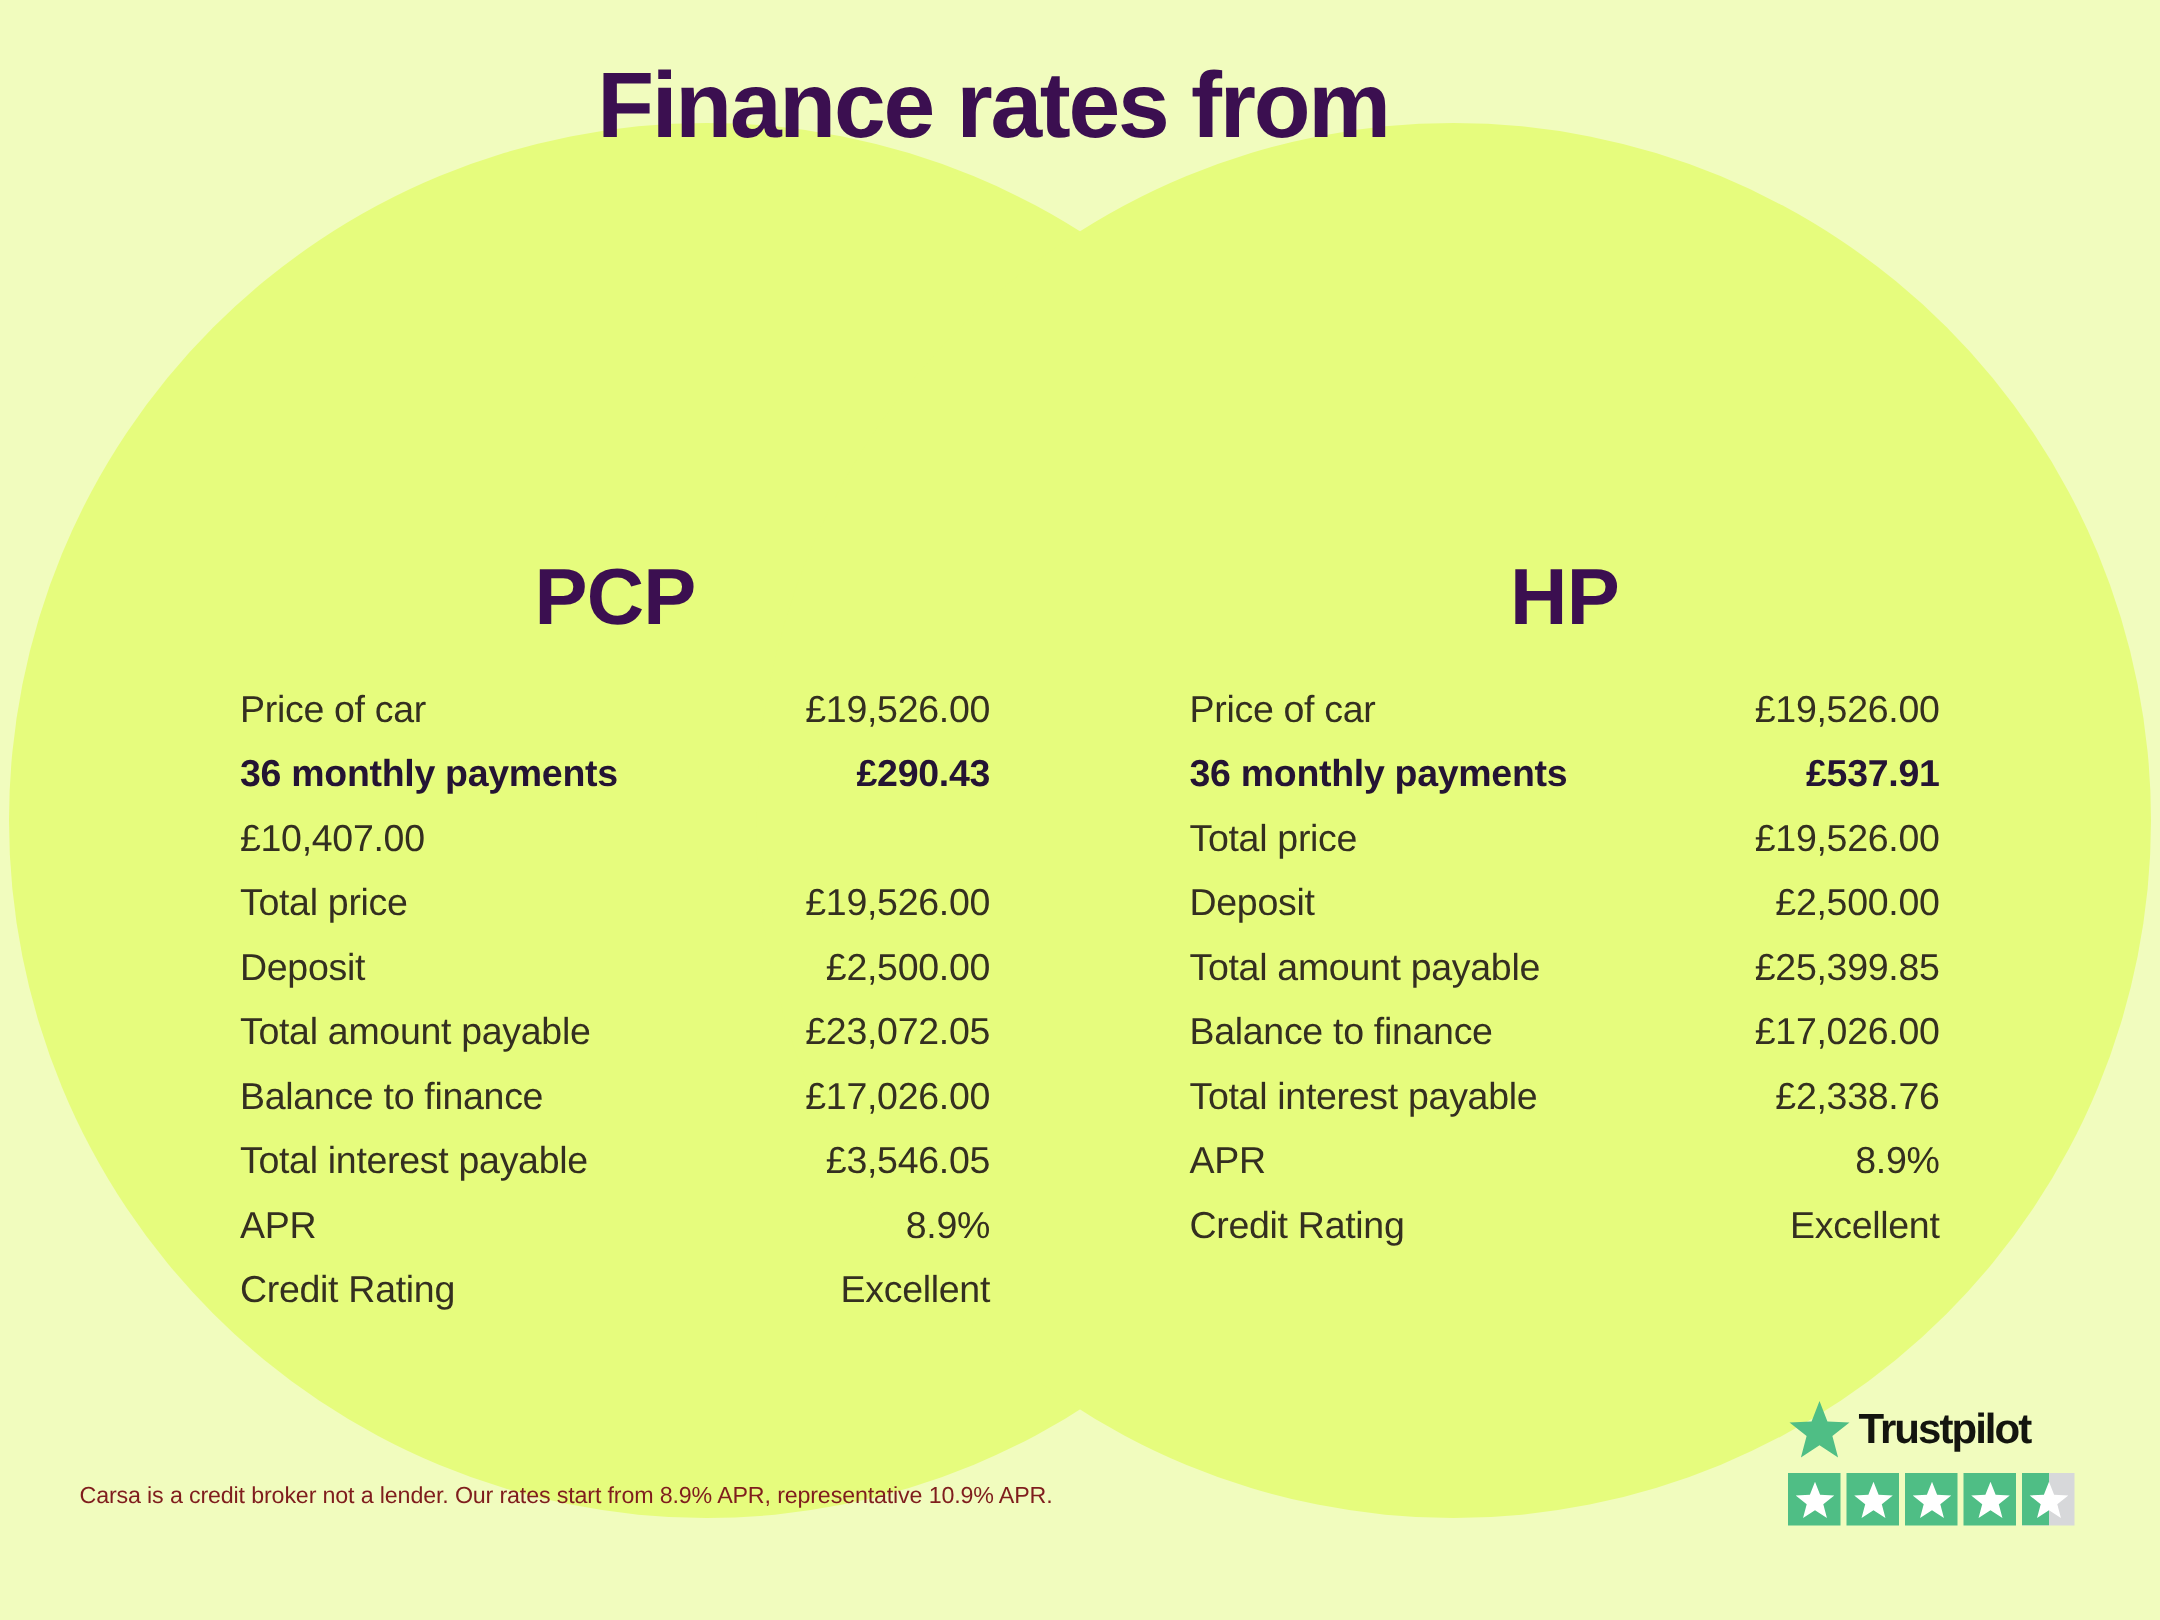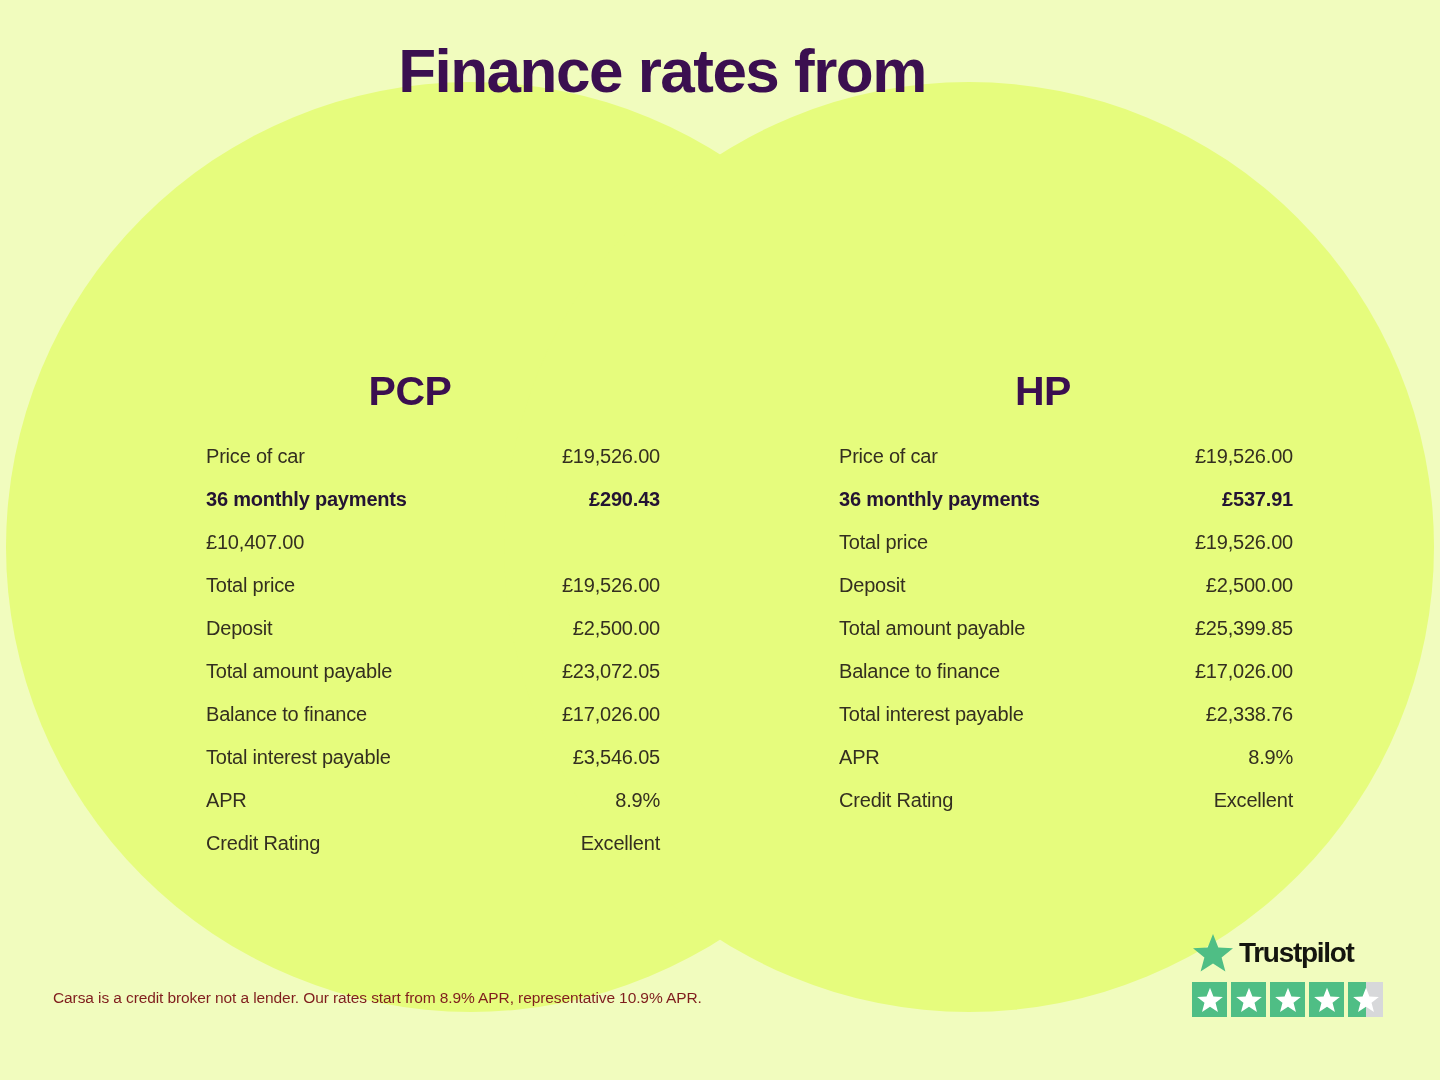--- a/index.html
+++ b/index.html
@@ -89,38 +89,37 @@
     position: absolute;
     top: 368px;
     width: 500px;
   }
   #column-pcp { left: 160px; }
   #column-hp  { left: 793px; }
 
   .column-heading {
     margin: 0 0 30px 0;
     text-align: center;
-    font-size: 41px;
+    font-size: 53px;
     font-weight: 700;
     letter-spacing: -0.5px;
     color: #3b0f50;
   }
 
   .table {
     display: block;
   }
   .row {
     display: flex;
     justify-content: space-between;
     align-items: baseline;
     height: 43px;
-    font-size: 20px;
+    font-size: 25px;
     color: #342f20;
     letter-spacing: -0.2px;
-    margin-left: 46px;
   }
   .row .label { text-align: left; white-space: nowrap; }
   .row .value { text-align: left; white-space: nowrap; }
   .row.emphasis {
     font-weight: 700;
     color: #241433;
   }
 
   
   #disclaimer {

